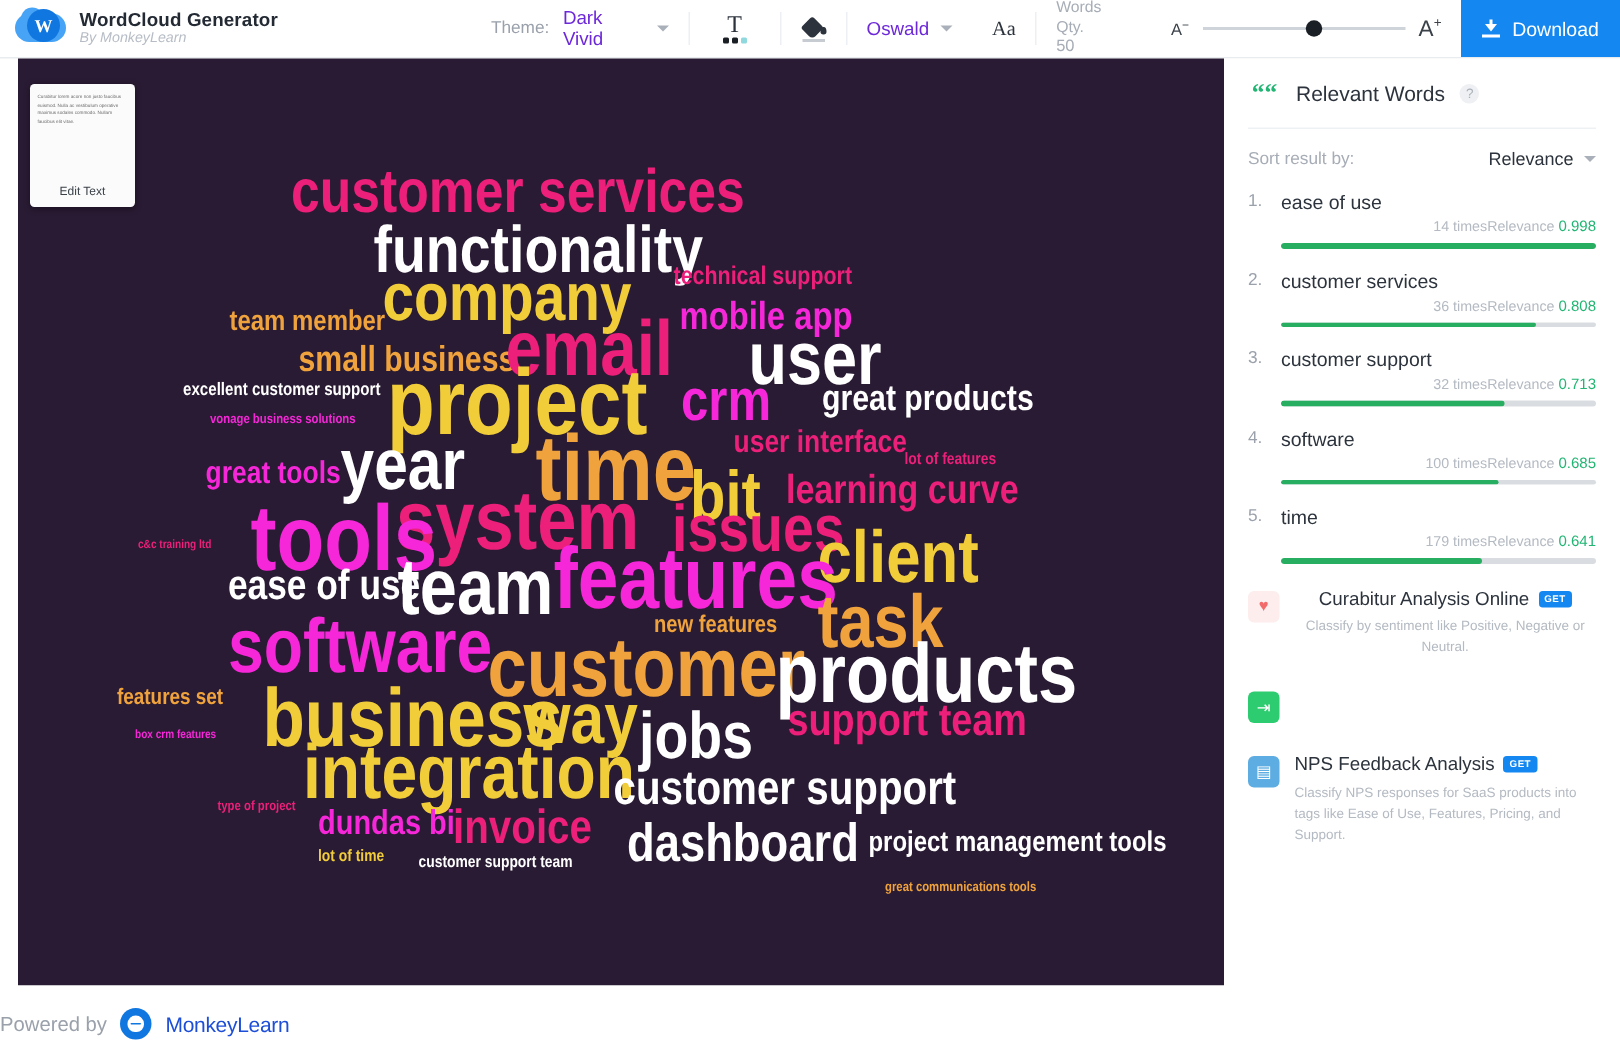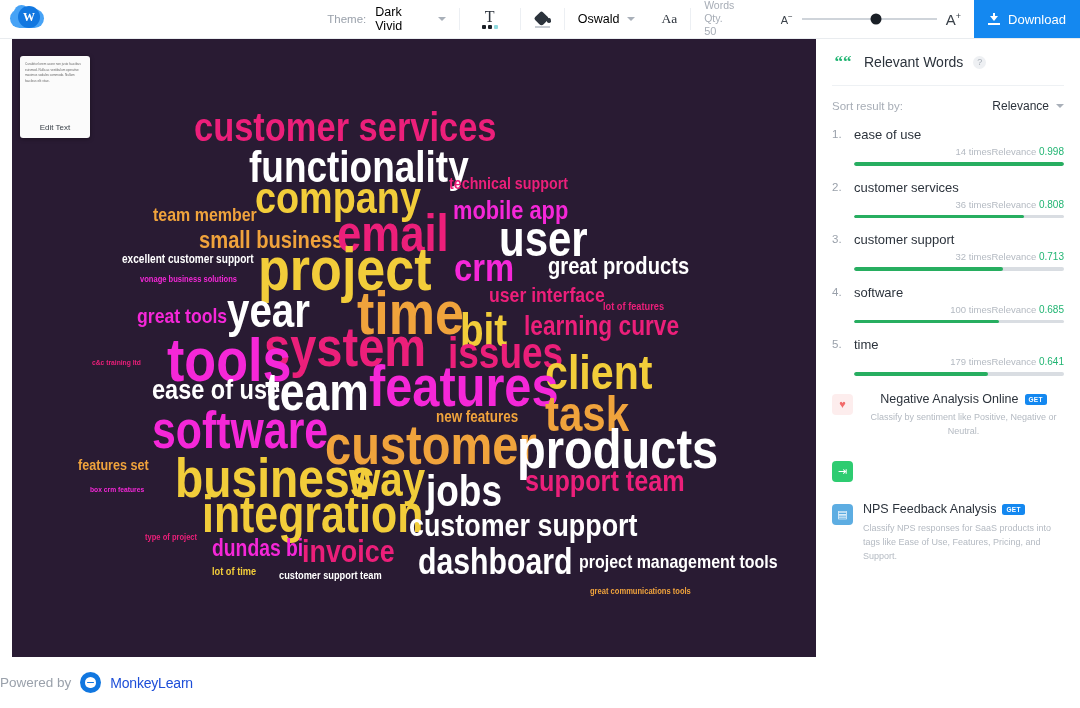--- a/index.html
+++ b/index.html
@@ -46,21 +46,21 @@
   .brand-sub { font-size: 9.5px; color: #b7bdc6; font-style: italic; margin-top: 1px; }
 
   .tb-group {
     display: flex; align-items: center; height: 100%;
     padding: 0 13px;
   }
   .tb-sep { width: 1px; background: #eceff3; margin: 8px 0; }
   .tb-label { font-size: 11.5px; color: #9aa1ab; margin-right: 9px; }
   .tb-select {
     display: flex; align-items: center; gap: 8px;
-    font-size: 12.5px; color: #000000; cursor: pointer;
+    font-size: 12.5px; color: #6d28d9; cursor: pointer;
   }
   .caret {
     width: 0; height: 0;
     border-left: 4px solid transparent;
     border-right: 4px solid transparent;
     border-top: 4px solid #a9b0b9;
   }
   .icon-btn {
     display: flex; flex-direction: column; align-items: center;
     justify-content: center; cursor: pointer; width: 34px;
@@ -249,20 +249,24 @@
 </head>
 <body>
 
 <div class="toolbar">
 
   <div class="brand">
     <div class="brand-logo">
       <div class="cloud-back"></div>
       <div class="cloud-bump"></div>
       <div class="cloud-core">W</div>
+    </div>
+    <div class="brand-text">
+      <div class="brand-title">WordCloud Generator</div>
+      <div class="brand-sub">By MonkeyLearn</div>
     </div>
   </div>
 
   <div class="tb-group">
     <span class="tb-label">Theme:</span>
     <span class="tb-select">
       <span>Dark Vivid</span>
       <span class="caret"></span>
     </span>
   </div>
@@ -474,21 +478,21 @@
           </div>
         </div>
       </div>
     </div>
 
   <div class="promos" id="promo-list">
       <div class="promo centered">
         <div class="promo-ico" style="background: rgb(253, 237, 237); color: rgb(242, 106, 106);">♥</div>
         <div class="promo-main">
           <div class="promo-titlerow">
-            <div class="promo-title">Negative Analysis Online</div>
+            <div class="promo-title">Curabitur Analysis Online</div>
             <div class="get-badge">GET</div>
           </div>
           <div class="promo-desc">Classify by sentiment like Positive, Negative or Neutral.</div>
         </div>
       </div>
       <div class="promo">
         <div class="promo-ico" style="background: rgb(46, 204, 113); color: rgb(255, 255, 255);">⇥</div>
       </div>
       <div class="promo">
         <div class="promo-ico" style="background: rgb(93, 173, 226); color: rgb(255, 255, 255);">▤</div>

